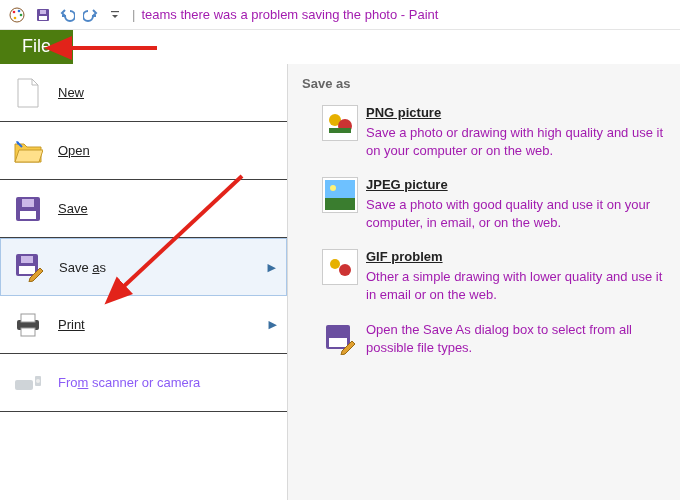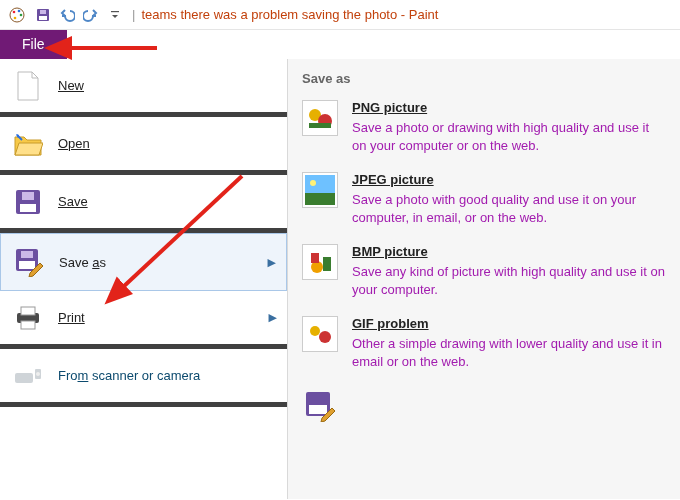--- a/index.html
+++ b/index.html
@@ -20,52 +20,52 @@
   border-bottom: 1px solid #e5e5e5;
 }
 .app-icon {
   width: 22px; height: 22px;
   margin: 0 4px 0 6px;
   display: flex; align-items: center; justify-content: center;
 }
 .qat { display: flex; align-items: center; gap: 2px; }
 .qat-btn { width: 22px; height: 22px; display: flex; align-items: center; justify-content: center; }
 .title-sep { margin: 0 6px; color: #999; }
-.title-text { color: #c2410c; }
+.title-text { color: #a21caf; }
 .file-tab {
   display: inline-block;
-  background: #701a75;
+  background: #4d7c0f;
   color: #fff;
   padding: 6px 22px 7px 22px;
-  font-size: 14px;
+  font-size: 18px;
 }
 .menu-area { display: flex; height: calc(500px - 30px - 30px); }
 .left-col {
   width: 288px;
   border-right: 1px solid #d9d9d9;
   background: #fff;
 }
 .menu-item {
   display: flex;
   align-items: center;
   height: 58px;
   padding: 0 12px;
-  border-bottom: 5px solid #404040;
+  border-bottom: 1px solid #404040;
   gap: 14px;
   position: relative;
 }
 .menu-item.selected { background: #eef4fb; border: 1px solid #a9c7e8; }
 .menu-item .icon-box { width: 32px; height: 32px; display: flex; align-items: center; justify-content: center; }
 .menu-label { color: #222; }
 .menu-label .ul { text-decoration: underline; }
 .submenu-arrow { position: absolute; right: 10px; color: #4a6; font-size: 11px; color:#3a6fa0; }
-.menu-item.disabled .menu-label { color: #0c4a6e; }
+.menu-item.disabled .menu-label { color: #8b5cf6; }
 .right-col { flex: 1; background: #f6f6f6; padding: 12px 14px 12px 14px; overflow: auto; }
 .right-header { color: #666; font-weight: 600; margin-bottom: 14px; }
-.fmt-item { display: flex; gap: 14px; margin-bottom: 18px; }
+.fmt-item { display: flex; gap: 8px; margin-bottom: 18px; margin-left: 20px; }
 .fmt-icon { width: 36px; height: 36px; flex-shrink: 0; border: 1px solid #ccc; background: #fff; display:flex; align-items:center; justify-content:center; }
 .fmt-title { font-weight: 700; text-decoration: underline; margin-bottom: 4px; color: #222; }
 .fmt-desc { color: #a21caf; line-height: 1.35; max-width: 320px; }
 
 .arrow { position: absolute; pointer-events: none; }
 .arrow svg { overflow: visible; }
 </style>
 </head>
 <body>
 
@@ -214,34 +214,20 @@
             <rect y="18" width="30" height="12" fill="#3a7d2f"></rect>
             <circle cx="8" cy="8" r="3" fill="#fff176"></circle>
           </svg>
       </div>
       <div>
         <div class="fmt-title">JPEG picture</div>
         <div class="fmt-desc">Save a photo with good quality and use it on your computer, in email, or on the web.</div>
       </div>
     </div>
 
-    <div class="fmt-item">
-      <div class="fmt-icon">
-        <svg width="30" height="30" viewBox="0 0 30 30">
-            <rect width="30" height="30" fill="#fff"></rect>
-            <circle cx="12" cy="20" r="6" fill="#f0a000"></circle>
-            <rect x="6" y="6" width="8" height="10" fill="#c33"></rect>
-            <rect x="18" y="10" width="8" height="14" fill="#3a7d2f"></rect>
-          </svg>
-      </div>
-      <div>
-        <div class="fmt-title">BMP picture</div>
-        <div class="fmt-desc">Save any kind of picture with high quality and use it on your computer.</div>
-      </div>
-    </div>
 
     <div class="fmt-item">
       <div class="fmt-icon">
         <svg width="30" height="30" viewBox="0 0 30 30">
             <rect width="30" height="30" fill="#fff"></rect>
             <circle cx="10" cy="12" r="5" fill="#e6b000"></circle>
             <circle cx="20" cy="18" r="6" fill="#c33"></circle>
           </svg>
       </div>
       <div>
@@ -252,20 +238,21 @@
 
     <div class="fmt-item">
       <div class="fmt-icon" style="border:none;background:transparent">
         <svg width="32" height="32" viewBox="0 0 32 32">
             <rect x="2" y="2" width="24" height="24" rx="2" fill="#6b4fa0"></rect>
             <rect x="5" y="15" width="18" height="9" fill="#fff"></rect>
             <path d="M18 28l10-10 3 3-10 10-4 1z" fill="#e0a030" stroke="#9a6a10"></path>
           </svg>
       </div>
       <div>
+        <div class="fmt-desc">Open the Save As dialog box to select from all possible file types.</div>
       </div>
     </div>
 
   </div>
 </div>
 
 <div class="arrow" style="left:62px; top:34px;">
   <svg width="100" height="28">
       <defs>
         <marker id="ah1" markerWidth="8" markerHeight="8" refX="1" refY="3" orient="auto">

